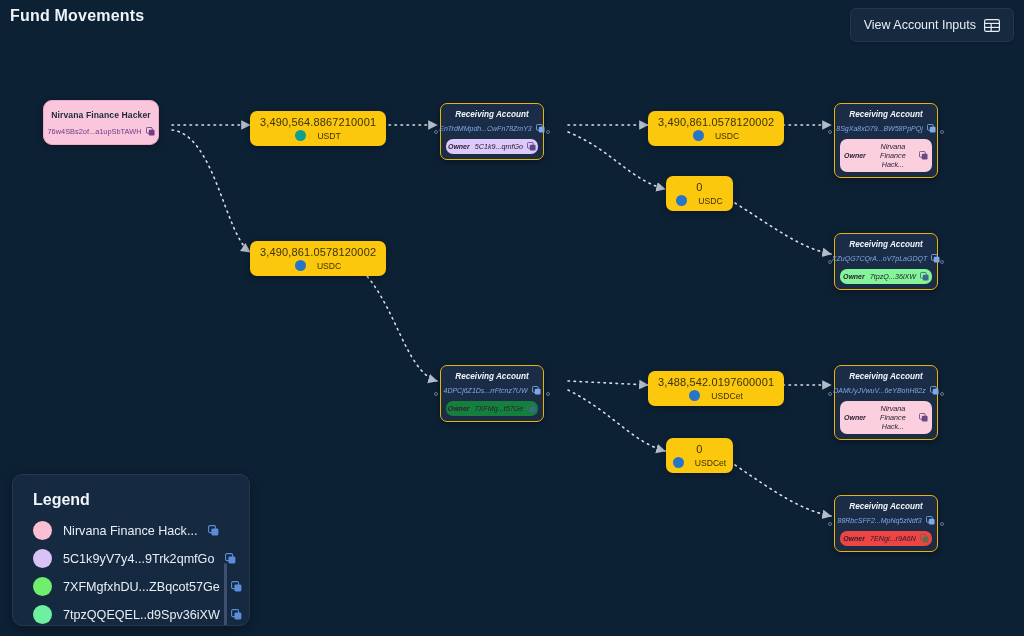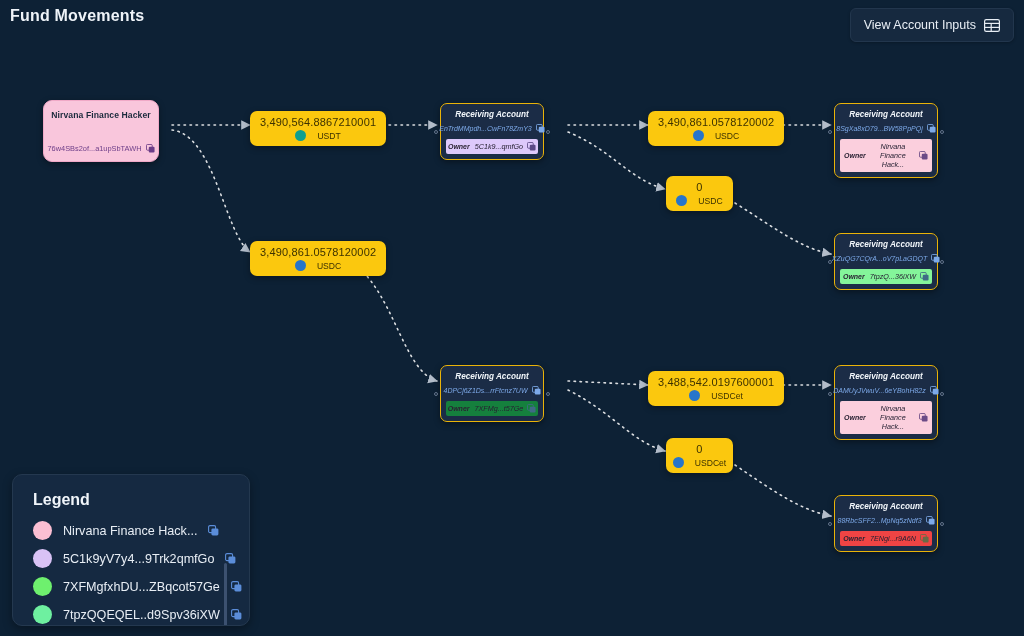--- a/index.html
+++ b/index.html
@@ -39,21 +39,21 @@
 
   
   .entity-node {
     width: 116px; border-radius: 9px;
     background: #f9c6dc; border: 1px solid #f0a9c7;
     padding: 9px 6px 8px; text-align: center;
     box-shadow: 0 2px 6px rgba(0,0,0,.35);
   }
   .entity-title { font-size: 8.6px; font-weight: 700; color: #1b2a3c; letter-spacing:.1px; }
   .entity-addr {
-    margin-top: 24px; font-size: 7.4px; color: #6d3d88;
+    margin-top: 7px; font-size: 7.4px; color: #6d3d88;
     display: flex; align-items: center; justify-content: center; gap: 4px;
   }
 
   
   .tx-node {
     border-radius: 7px; background: #fbc80e;
     padding: 5px 10px 5px; text-align: center;
     box-shadow: 0 2px 6px rgba(0,0,0,.35);
   }
   .tx-amount { font-size: 11px; color: #3d3200; font-weight: 400; white-space: nowrap; letter-spacing:.15px; }
@@ -70,21 +70,21 @@
     padding: 6px 5px 5px; text-align: center;
     box-shadow: 0 2px 6px rgba(0,0,0,.4);
     font-style: italic;
   }
   .acct-title { font-size: 8.2px; font-weight: 700; color: #f2f6fa; }
   .acct-addr {
     margin-top: 5px; font-size: 7px; color: #7da9e8;
     display: flex; align-items: center; justify-content: center; gap: 4px;
   }
   .owner-bar {
-    margin-top: 6px; border-radius: 2px;
+    margin-top: 6px; border-radius: 7px;
     display: flex; align-items: center; justify-content: center; gap: 5px;
     padding: 3px 4px;
   }
   .owner-label { font-size: 7px; color: #2a2233; font-weight: 600; }
   .owner-val { font-size: 7.2px; color: #262032; display:flex; align-items:center; gap:4px; }
 
   
   .copy { display:inline-block; width:9px; height:9px; flex:none; cursor:pointer; }
   .copy svg { display:block; width:100%; height:100%; }
 

